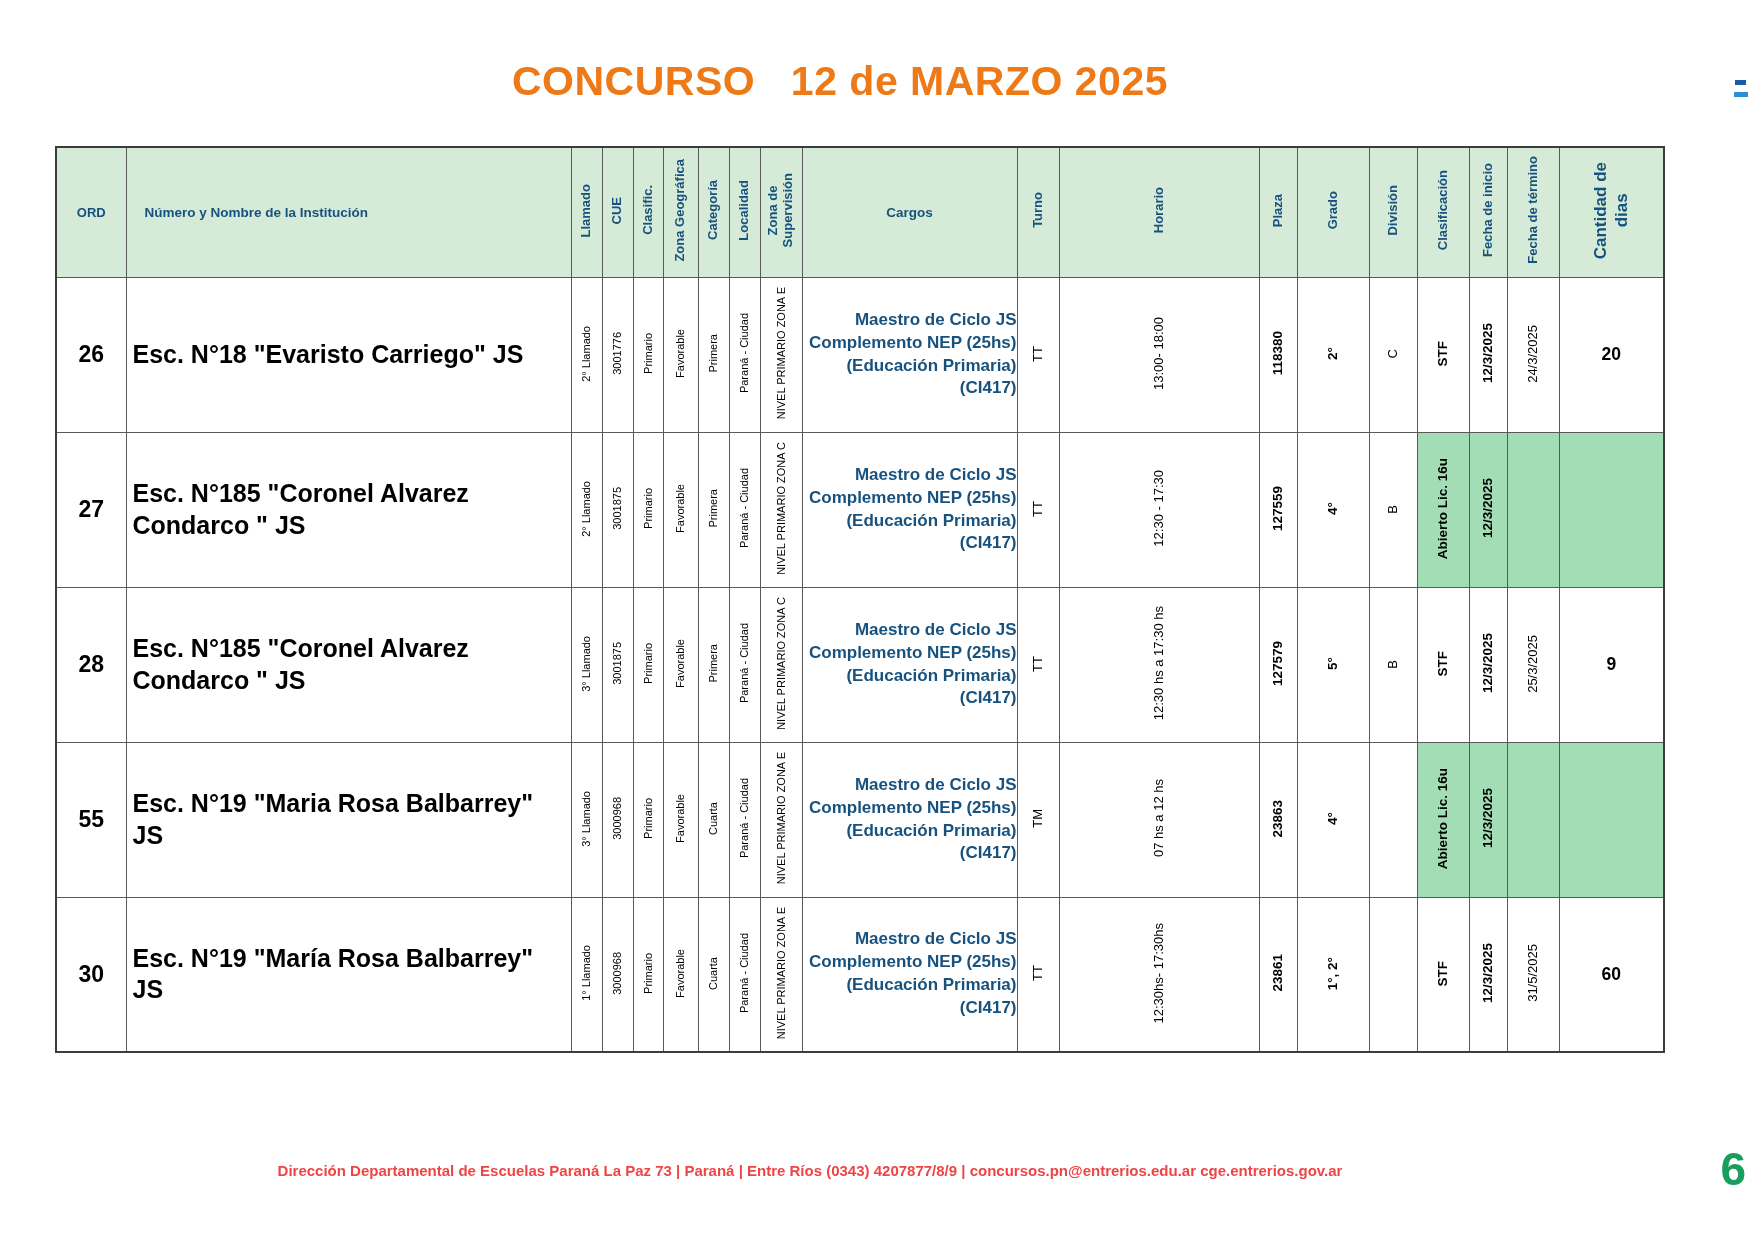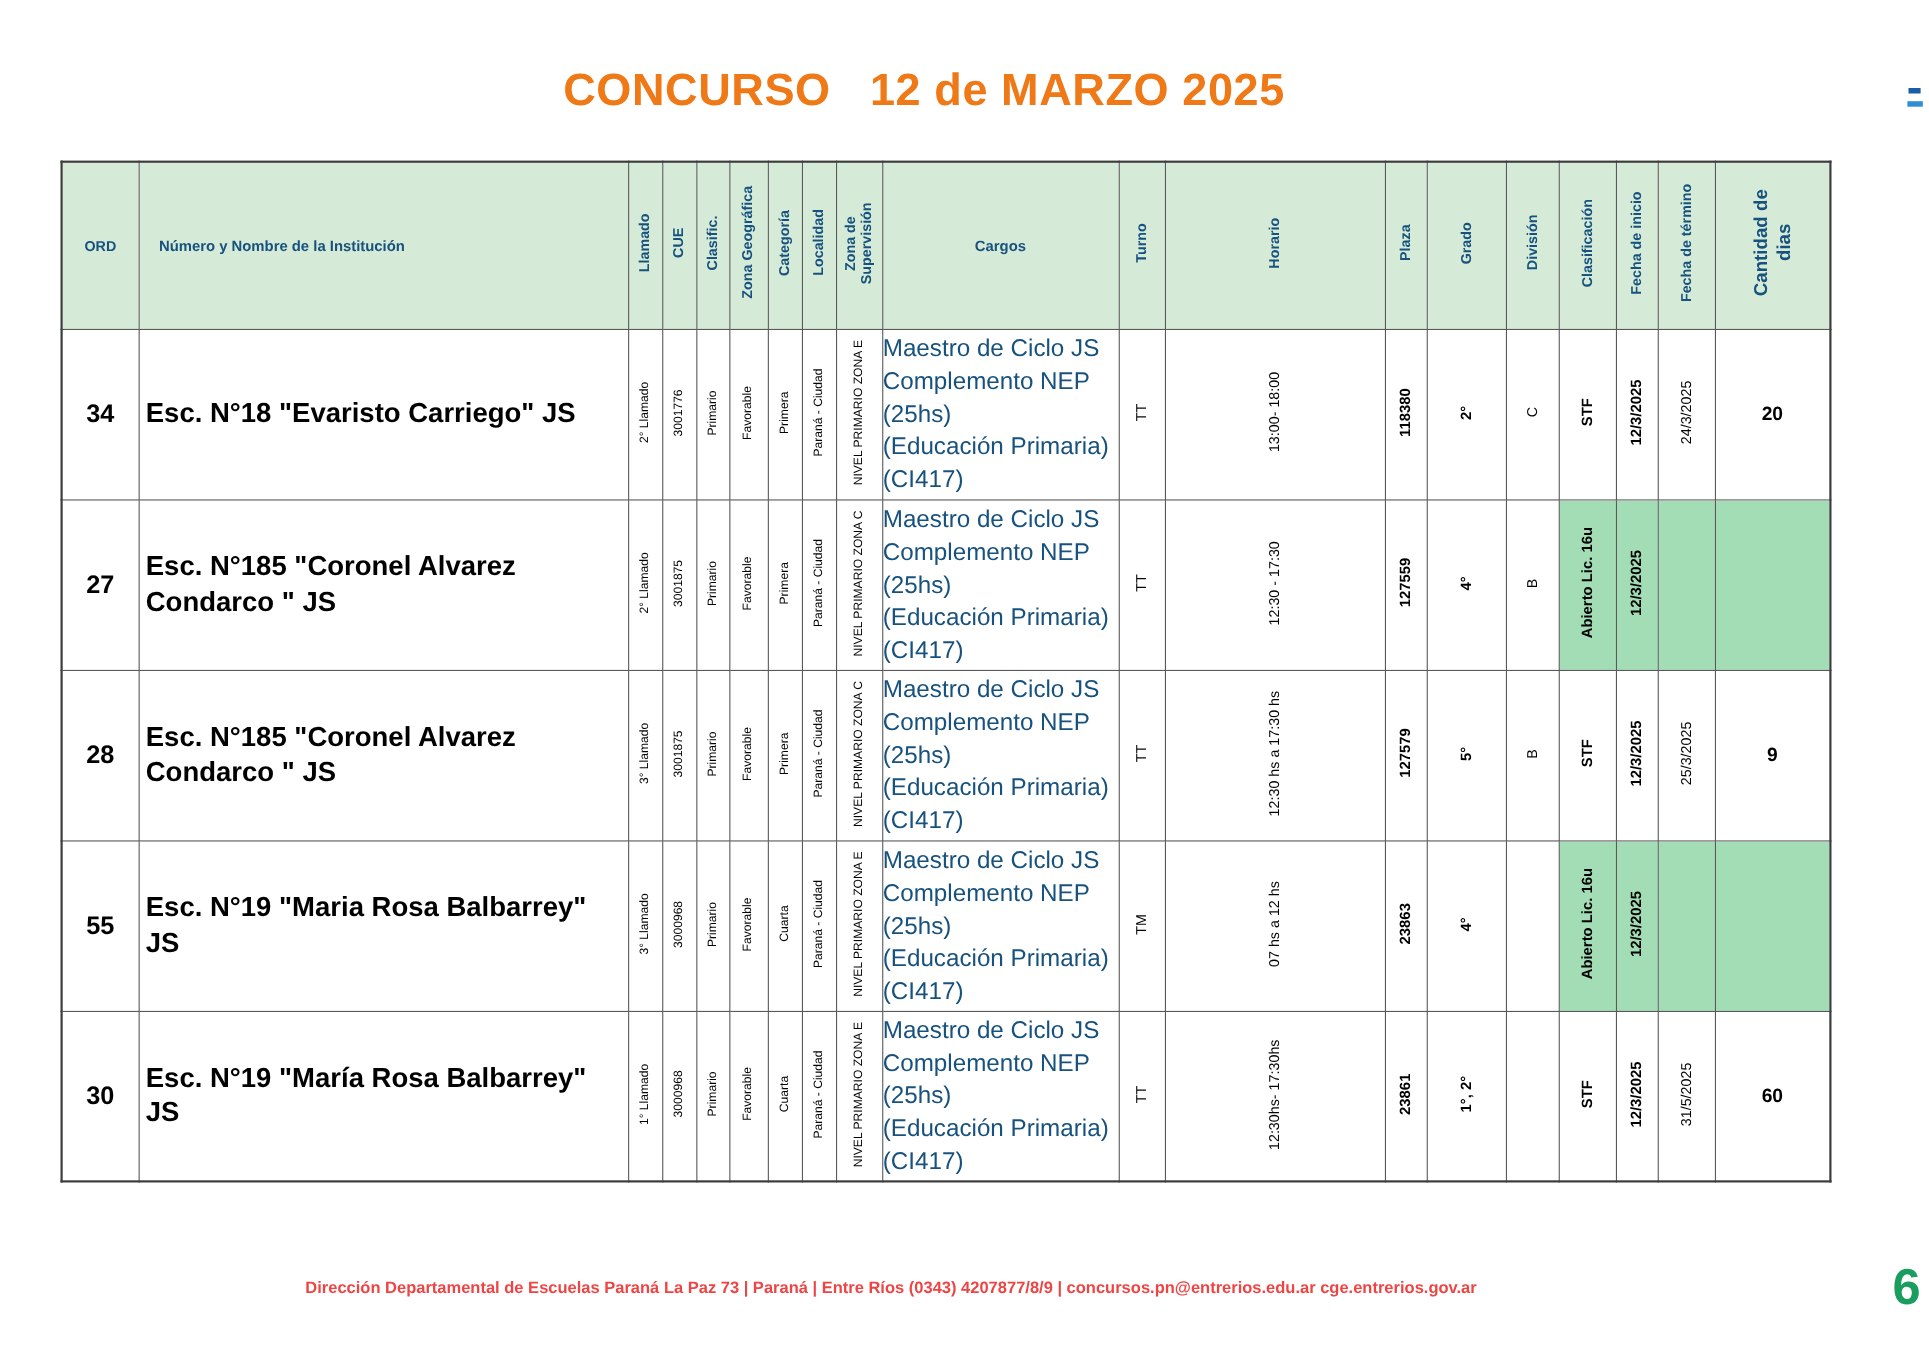--- a/index.html
+++ b/index.html
@@ -31,21 +31,21 @@
     position: absolute;
     top: 130px; left: 55px;
     border-collapse: collapse;
     table-layout: fixed;
     width: 1608px;
     background: #fff;
     border: 2px solid #3c3c3c;
   }
   td, th { border: 1px solid #595959; padding: 0; overflow: hidden; }
 
-  thead tr { height: 152px; }
+  thead tr { height: 130px; }
   thead th { background: var(--c-header-bg, #d5ebd7); color: var(--c-header-text, #17517e); font-weight: bold; vertical-align: middle; }
   th.h-ord { font-size: 13px; text-align: center; }
   th.h-inst { font-size: 13.5px; text-align: left; padding-left: 18px; }
   th.h-cargos { font-size: 13.5px; }
   th.vhead { text-align: center; }
   th.vhead .vt { font-size: 13px; }
   th.h-cant .vt { font-size: 17px; line-height: 1.25; }
 
   tbody tr { height: 155px; }
   .vt {
@@ -54,21 +54,21 @@
     transform: rotate(180deg);
     white-space: pre-line;
     line-height: 1.15;
   }
   td.vcell { text-align: center; vertical-align: middle; font-size: 11px; color:#000; }
   td.vcell.med .vt { font-size: 13px; }
   td.vcell.sm .vt { font-size: 11px; }
   td.vcell.bld .vt { font-size: 13.5px; font-weight: bold; }
   td.c-ord { text-align: center; vertical-align: middle; font-size: 23px; font-weight: bold; color:#000; }
   td.c-inst { text-align: left; vertical-align: middle; padding: 2px 6px; font-size: 25px; font-weight: bold; color:#000; line-height: 1.25; }
-  td.c-cargos { text-align: left; vertical-align: middle; font-size: 22px; font-weight: normal; color: var(--c-cargo-text, #17517e); white-space: pre-line; line-height: 1.35; }
+  td.c-cargos { text-align: right; vertical-align: middle; font-size: 17px; font-weight: bold; color: var(--c-cargo-text, #17517e); white-space: pre-line; line-height: 1.35; }
   td.c-cant { text-align: center; vertical-align: middle; font-size: 17.5px; font-weight: bold; color:#000; }
   td.hl { background: var(--c-highlight, #a2ddb5); }
 
   .footer {
     position: absolute;
     top: 1146px; left: 0; width: 1620px;
     text-align: center;
     font-size: 15px;
     font-weight: bold;
     color: #ef4444;
@@ -133,21 +133,21 @@
         <th class="vhead"><span class="vt">División</span></th>
         <th class="vhead"><span class="vt">Clasificación</span></th>
         <th class="vhead"><span class="vt">Fecha de inicio</span></th>
         <th class="vhead"><span class="vt">Fecha de término</span></th>
         <th class="vhead h-cant"><span class="vt">Cantidad de
 dias</span></th>
       </tr>
     </thead>
     <tbody>
         <tr>
-      <td class="c-ord">34</td>
+      <td class="c-ord">26</td>
       <td class="c-inst">Esc. N°18 "Evaristo Carriego" JS</td>
       <td class="vcell sm"><span class="vt">2° Llamado</span></td>
       <td class="vcell sm"><span class="vt">3001776</span></td>
       <td class="vcell sm"><span class="vt">Primario</span></td>
       <td class="vcell sm"><span class="vt">Favorable</span></td>
       <td class="vcell sm"><span class="vt">Primera</span></td>
       <td class="vcell sm"><span class="vt">Paraná - Ciudad</span></td>
       <td class="vcell sm"><span class="vt">NIVEL PRIMARIO ZONA E</span></td>
       <td class="c-cargos">Maestro de Ciclo JS
 Complemento NEP (25hs)

